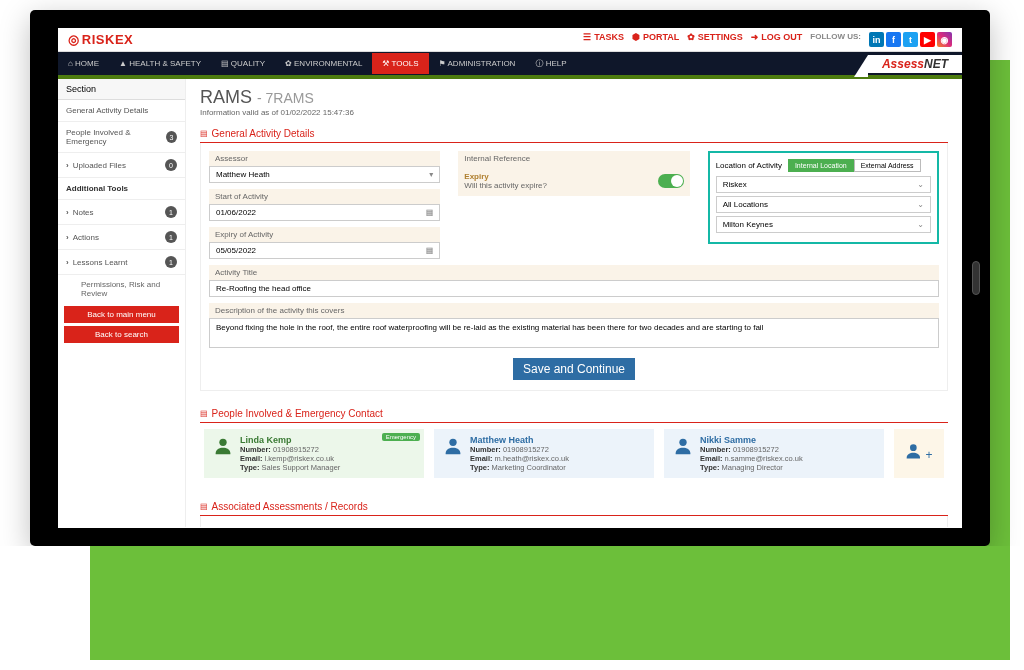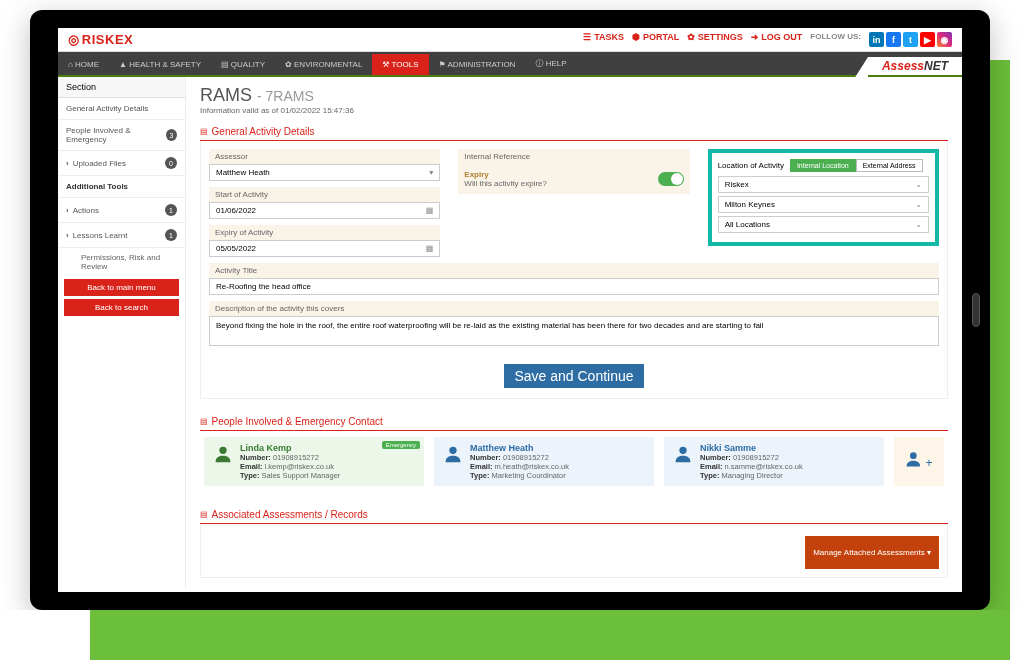--- a/index.html
+++ b/index.html
@@ -1,36 +1,36 @@
 <!DOCTYPE html>
 <html><head>
 <meta charset="utf-8">
 <style>
 * { box-sizing: border-box; margin: 0; padding: 0; }
 body { font-family: Arial, sans-serif; background: #fff; }
 .backdrop { position: absolute; top: 60px; left: 90px; width: 920px; height: 600px; background: #6cbf3a; }
-.tablet { position: relative; width: 960px; height: 600px; background: #000; border-radius: 12px; padding: 18px 28px; margin: 10px 0 0 30px; box-shadow: 0 8px 30px rgba(0,0,0,.25); }
+.tablet { position: relative; width: 960px; height: 536px; background: #000; border-radius: 5px; padding: 18px 28px; margin: 10px 0 0 30px; box-shadow: 0 8px 30px rgba(0,0,0,.25); }
 .tablet::after { content: ""; position: absolute; right: 10px; top: 50%; transform: translateY(-50%); width: 6px; height: 32px; background: #333; border-radius: 4px; border: 1px solid #555; }
 .screen { width: 100%; height: 100%; background: #fff; overflow: hidden; font-size: 9px; }
 
 .topbar { display: flex; align-items: center; padding: 4px 10px; border-bottom: 1px solid #ddd; }
 .logo { font-weight: bold; color: #d9231a; font-size: 13px; letter-spacing: .5px; }
 .logo::before { content: "◎"; margin-right: 2px; }
 .topbar-right { margin-left: auto; display: flex; align-items: flex-start; gap: 8px; font-size: 9px; font-weight: bold; }
 .topbar-right a { color: #d9231a; text-decoration: none; display: flex; align-items: center; gap: 3px; }
 .topbar-right a::before { content: "☰"; color: #d9231a; font-size: 9px; }
 .topbar-right a.portal::before { content: "⬢"; }
 .topbar-right a.settings::before { content: "✿"; }
 .topbar-right a.logout::before { content: "➜"; }
 .follow { color: #888; font-size: 8px; }
 .soc { display: flex; gap: 2px; }
 .soc span { width: 15px; height: 15px; border-radius: 2px; color: #fff; display: flex; align-items: center; justify-content: center; font-size: 9px; font-weight: bold; }
 .soc .li { background: #0077b5; } .soc .fb { background: #1877f2; } .soc .tw { background: #1da1f2; } .soc .yt { background: #ff0000; } .soc .ig { background: linear-gradient(45deg,#f58529,#dd2a7b,#8134af); }
 
-.navbar { background: #404040; display: flex; align-items: flex-end; border-bottom: 2px solid #4d7c0f; font-size: 8px; }
+.navbar { background: #0f172a; display: flex; align-items: center; border-bottom: 4px solid #4d7c0f; font-size: 8px; }
 .navbar .navitem { color: #ccc; padding: 6px 10px; white-space: nowrap; cursor: pointer; }
 .navbar .navitem.active { background: #d9231a; color: #fff; }
 .navbar .brand { margin-left: auto; background: #fff; color: #333; padding: 2px 14px; font-size: 12px; font-style: italic; font-weight: bold; position: relative; }
 .navbar .brand::before { content: ""; position: absolute; top: 0; left: -14px; width: 0; height: 0; border-bottom: 22px solid #fff; border-left: 14px solid transparent; }
 .red-text { color: #d9231a; }
 
 .body { display: flex; height: calc(100% - 52px); }
 
 .sidebar { width: 128px; border-right: 1px solid #eee; font-size: 8px; }
 .sidebar .sec-head { background: #f7f7f7; padding: 5px 8px; font-size: 9px; border-bottom: 1px solid #ddd; }
@@ -52,29 +52,29 @@
 .panel-head::before { content: "▤"; font-size: 8px; }
 .panel-body { border: 1px solid #eee; border-top: none; padding: 8px; }
 
 .form-row { display: flex; gap: 18px; }
 .form-col { flex: 1; }
 .label { background: #faf3e8; padding: 3px 6px; font-size: 8px; color: #666; }
 .input { border: 1px solid #ccc; padding: 3px 6px; font-size: 8px; margin-bottom: 6px; background: #fff; display: flex; align-items: center; }
 .input .cal { margin-left: auto; color: #888; }
 .toggle { width: 26px; height: 14px; background: #4caf50; border-radius: 10px; position: relative; }
 .toggle::after { content: ""; position: absolute; right: 1px; top: 1px; width: 12px; height: 12px; background: #fff; border-radius: 50%; }
-.location-box { border: 4px solid #14b8a6; padding: 6px; }
+.location-box { border: 2px solid #14b8a6; padding: 6px; }
 .loc-head { display: flex; align-items: center; gap: 6px; font-size: 8px; margin-bottom: 4px; }
 .seg { display: flex; }
 .seg .s { padding: 2px 6px; border: 1px solid #bbb; font-size: 7px; cursor: pointer; }
 .seg .s.active { background: #4caf50; color: #fff; border-color: #4caf50; }
 .drop { border: 1px solid #ccc; padding: 3px 6px; font-size: 8px; margin-bottom: 3px; background: #fff; display: flex; }
 .drop::after { content: "⌄"; margin-left: auto; color: #888; }
 textarea.desc { width: 100%; border: 1px solid #ccc; padding: 4px 6px; font-size: 8px; height: 30px; resize: none; font-family: Arial; }
-.save-btn { display: block; margin: 16px auto 2px; background: #2e6da4; color: #fff; padding: 4px 10px; border: none; font-size: 14px; cursor: pointer; }
+.save-btn { display: block; margin: 8px auto 2px; background: #2e6da4; color: #fff; padding: 4px 10px; border: none; font-size: 12px; cursor: pointer; }
 
 .people-grid { display: flex; gap: 10px; padding: 6px 4px; }
 .person { background: #ecf3fa; padding: 6px 8px; flex: 1; display: flex; gap: 6px; font-size: 7.5px; position: relative; }
 .person.green { background: #ecf7ea; }
 .person .avatar { width: 22px; height: 22px; color: #2e6da4; }
 .person.green .avatar { color: #3a7a34; }
 .avatar svg { width: 100%; height: 100%; }
 .person .name { font-weight: bold; font-size: 9px; color: #2e6da4; }
 .person.green .name { color: #3a7a34; }
 .person .det { color: #666; }
@@ -132,20 +132,24 @@
     <div class="item">
             <span>People Involved &amp; Emergency</span>
             <span class="badge">3</span>
           </div>
     <div class="item sub">
             <span>Uploaded Files</span>
             <span class="badge">0</span>
           </div>
     <div class="item bold">
             <span>Additional Tools</span>
+          </div>
+    <div class="item sub">
+            <span>Notes</span>
+            <span class="badge">1</span>
           </div>
     <div class="item sub">
             <span>Actions</span>
             <span class="badge">1</span>
           </div>
     <div class="item sub">
             <span>Lessons Learnt</span>
             <span class="badge">1</span>
           </div>
     <div class="perm">Permissions, Risk and Review</div>
@@ -193,22 +197,22 @@
           <div class="form-col">
             <div class="location-box">
               <div class="loc-head">
                 <span>Location of Activity</span>
                 <div class="seg">
                   <div class="s active">Internal Location</div>
                   <div class="s">External Address</div>
                 </div>
               </div>
               <div class="drop">Riskex</div>
+              <div class="drop">All Locations</div>
               <div class="drop">Milton Keynes</div>
-              <div class="drop">All Locations</div>
             </div>
           </div>
         </div>
         <div class="label">Activity Title</div>
         <div class="input">
                 <span>Re-Roofing the head office</span>
               </div>
         <div class="label">Description of the activity this covers</div>
         <textarea class="desc" style="">Beyond fixing the hole in the roof, the entire roof waterproofing will be re-laid as the existing material has been there for two decades and are starting to fail</textarea>
         <button class="save-btn">Save and Continue</button>

